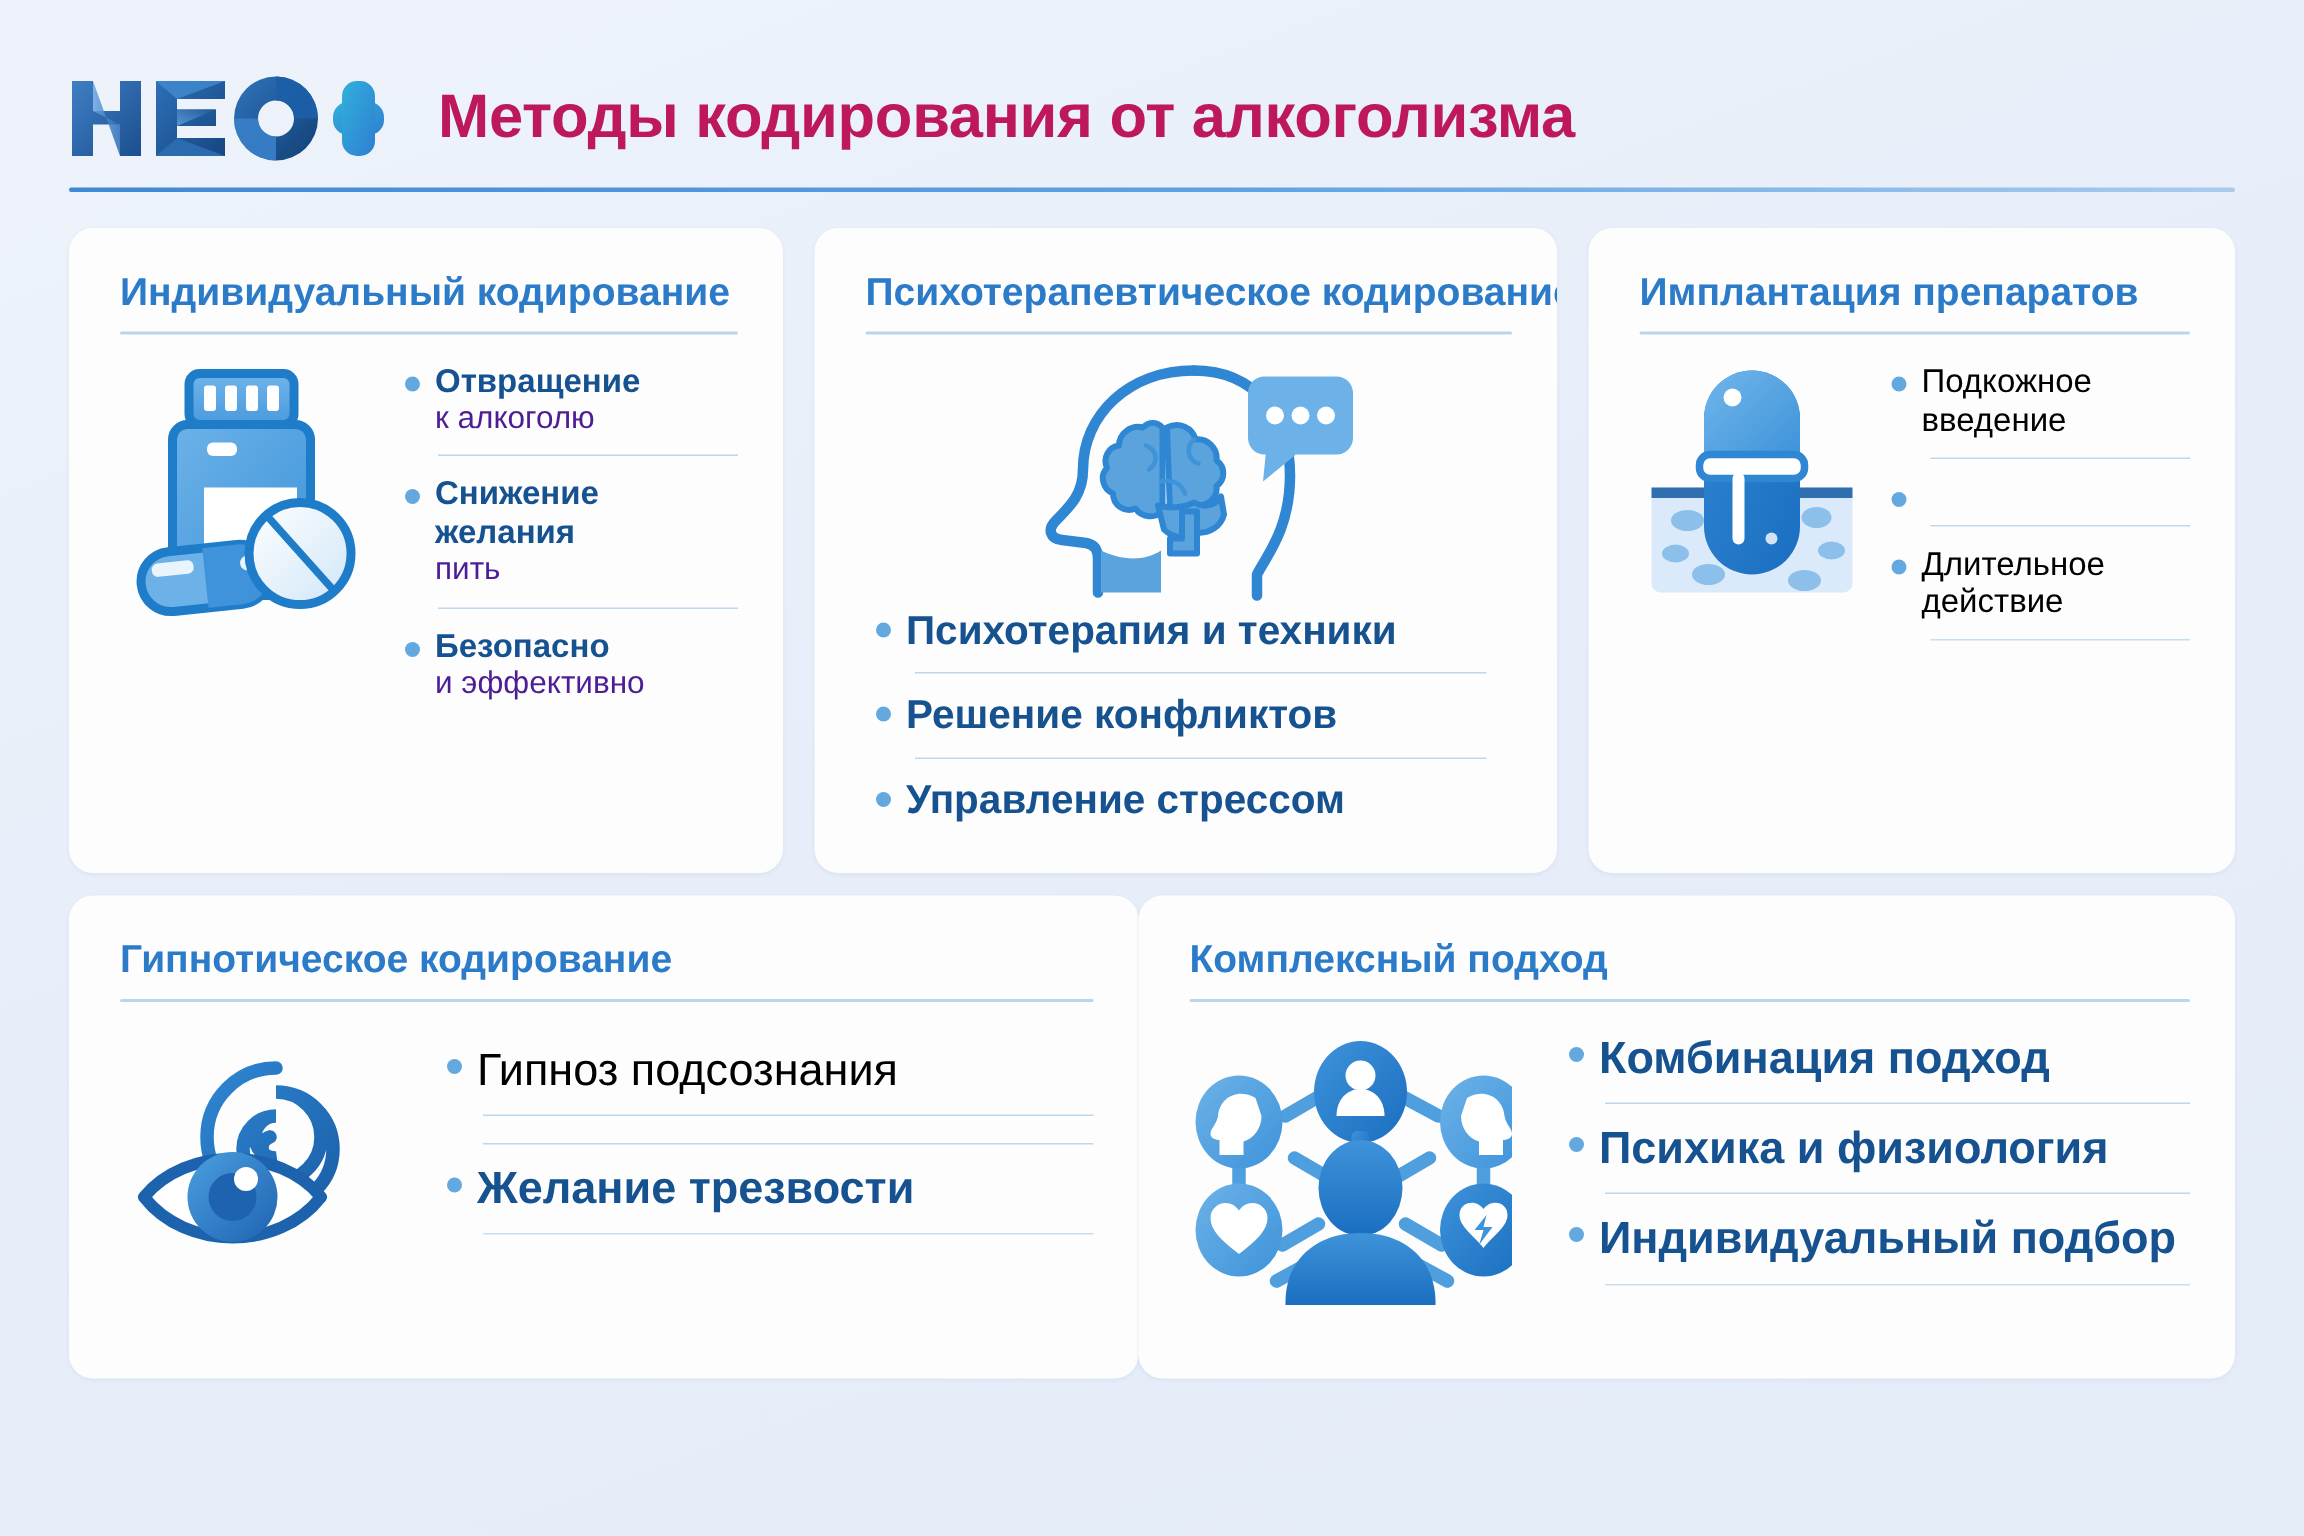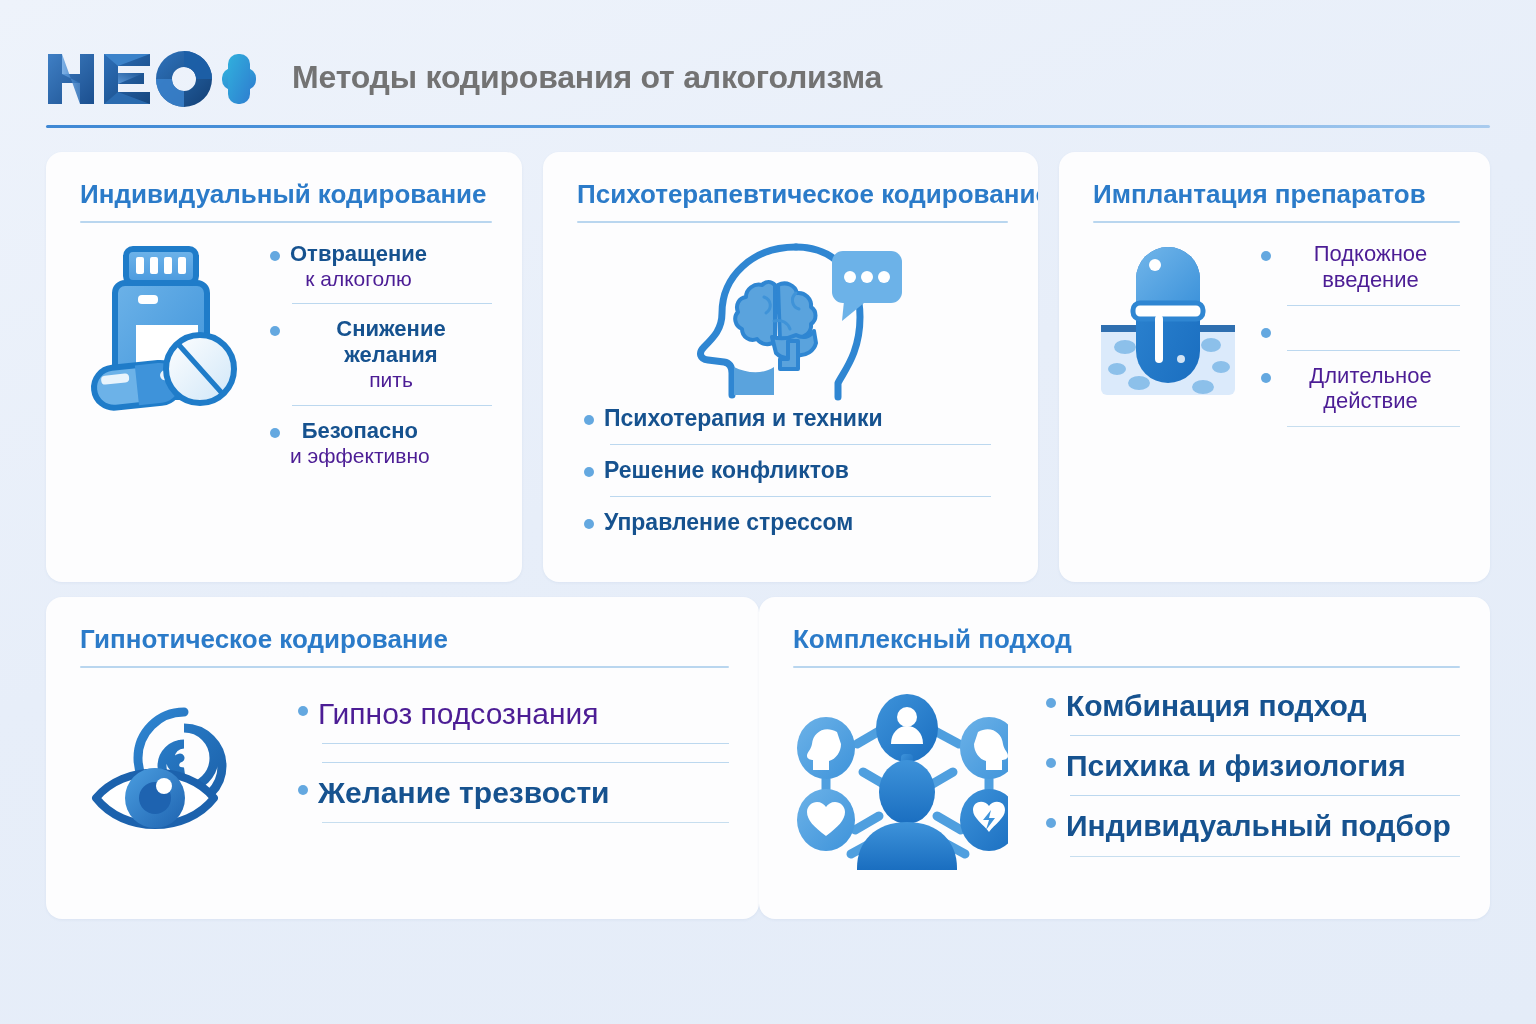--- a/index.html
+++ b/index.html
@@ -38,24 +38,24 @@
   }
   .logo {
     display: flex;
     align-items: center;
     height: 56px;
     flex: 0 0 auto;
   }
   .logo svg { display: block; }
 
   .page-title {
-    font-size: 32px;
+    font-size: 41px;
     font-weight: 700;
     letter-spacing: -0.2px;
-    color: #737373;
+    color: #be185d;
     white-space: nowrap;
     line-height: 1;
     padding-bottom: 4px;
   }
   .header-rule {
     position: absolute;
     left: 46px;
     right: 46px;
     top: 125px;
     height: 3px;
@@ -140,28 +140,28 @@
     padding: 0 0 6px 0;
   }
   .dot {
     flex: 0 0 auto;
     width: 10px;
     height: 10px;
     border-radius: 50%;
     background: #64a8e0;
     margin-top: 10px;
   }
-  .btext { line-height: 1.18; text-align: center; }
+  .btext { line-height: 1.18; }
   .bline1 {
     font-size: 22px;
     font-weight: 700;
     color: #16528f;
     display: block;
   }
-  .bline1.reg { font-weight: 400; color: #4c1d95; }
+  .bline1.reg { font-weight: 400; color: #000000; }
   .bline2 {
     font-size: 21px;
     font-weight: 400;
     color: #4c1d95;
     display: block;
   }
   .sep {
     height: 1px;
     background: #bcd8ef;
     margin: 6px 0 12px 22px;
@@ -172,21 +172,21 @@
   #card-medication .bullets { padding-left: 6px; }
   #card-psychotherapy .bullets { width: 100%; padding: 0 4px 0 18px; }
   #card-psychotherapy .sep { margin-left: 26px; margin-right: 24px; }
   #card-implant .bullets { padding-left: 4px; }
   #card-implant .sep { margin-left: 26px; }
   #card-hypnosis .bullets { padding-left: 24px; max-width: 440px; }
   #card-hypnosis .sep { margin-left: 24px; }
   #card-complex .bullets { padding-left: 24px; max-width: 470px; }
   #card-complex .sep { margin-left: 24px; }
   #card-hypnosis .bline1, #card-complex .bline1 { font-size: 30px; }
-  #card-psychotherapy .bline1 { font-size: 23px; }
+  #card-psychotherapy .bline1 { font-size: 27px; }
 </style>
 </head>
 <body>
 
 <div class="page">
 
   <div class="header">
     <div class="logo">
       <svg width="212" height="58" viewBox="0 0 212 58" aria-hidden="true">
         <defs>

